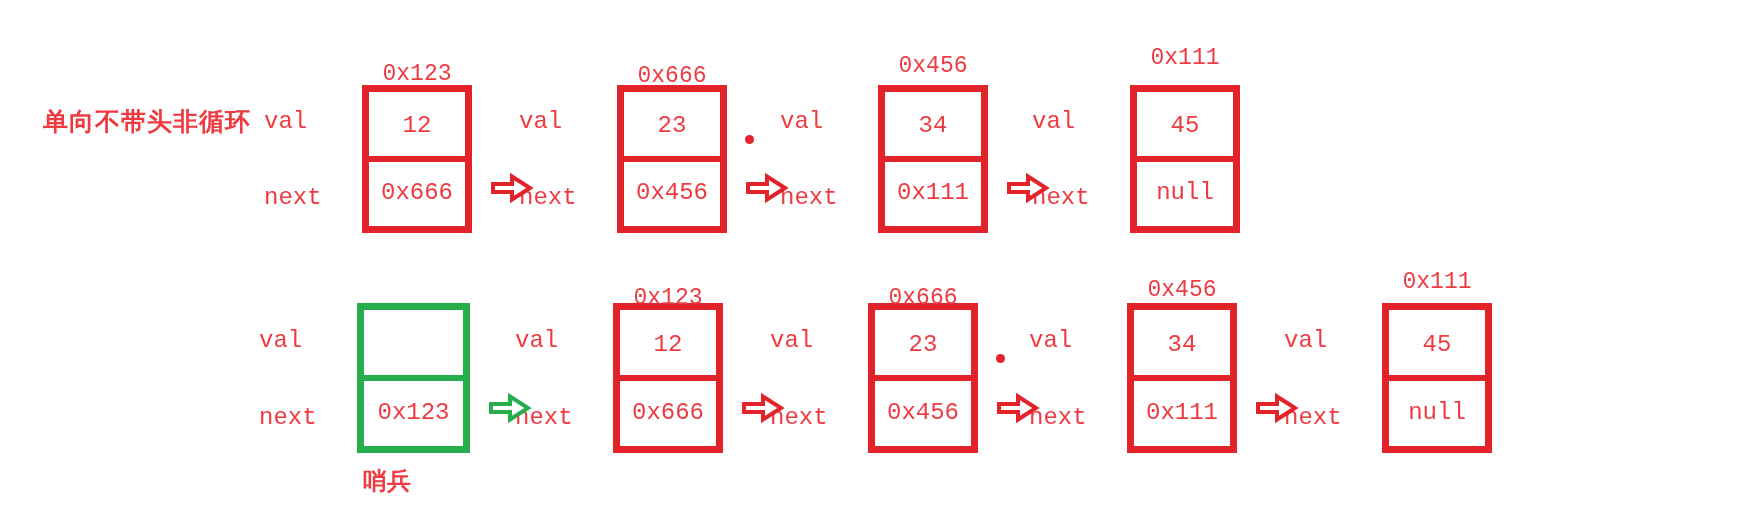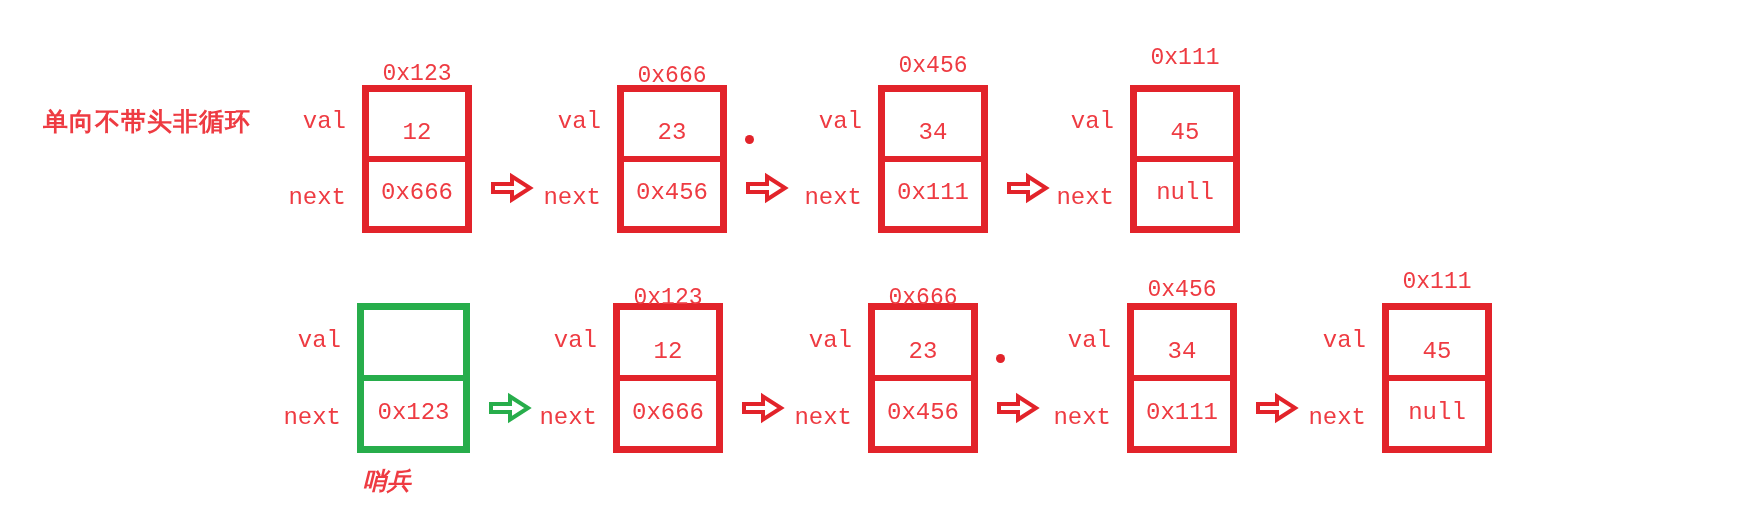--- a/index.html
+++ b/index.html
@@ -12,32 +12,32 @@
     position:absolute; font-size:25px; font-weight:bold; white-space:nowrap;
     font-family:"DejaVu Sans","Liberation Sans",sans-serif; letter-spacing:1px;margin-top:9px;
   }
   .node-box { position:absolute; box-sizing:border-box; background:#fff; }
   .node-divider { position:absolute; left:0; right:0; height:6px; top:calc(50% - 3px); }
   .cell {
     position:absolute; left:0; right:0; height:50%;
     display:flex; align-items:center; justify-content:center;
     font-size:24px; white-space:nowrap;
   }
-  .cell.top { top:7px; }
+  .cell.top { top:0; }
   .cell.bottom { bottom:0; }
   .node-title {
     position:absolute; font-size:23px; text-align:center; white-space:nowrap;
   }
   .field-label {
-    position:absolute; font-size:24px; text-align:right; white-space:nowrap;font-family:Liberation Mono, monospace;
+    position:absolute; font-size:24px; white-space:nowrap;font-family:Liberation Mono, monospace;
   }
   .arrow { position:absolute; }
   .dot { position:absolute; width:9px; height:9px; border-radius:50%; }
   .caption { position:absolute; font-size:24px; font-weight:bold; white-space:nowrap;
-    font-family:"DejaVu Sans","Liberation Sans",sans-serif;font-style:italic; }
+    font-family:"DejaVu Sans","Liberation Sans",sans-serif; }
   .watermark { position:absolute; right:5px; top:499px; font-size:19px; white-space:nowrap; }
 </style>
 </head>
 <body>
 
 <div id="canvas">
 <div class="row-label" style="left: 43px; top: 96px; color: rgb(238, 59, 66);">单向不带头非循环</div>
     <div class="node-box" style="left: 362px; top: 85px; width: 110px; height: 148px; border: 7px solid rgb(226, 35, 42);">
       <div class="node-divider" style="background: rgb(226, 35, 42);"></div>
       <div class="cell top mono" style="color: rgb(238, 59, 66);">12</div>

